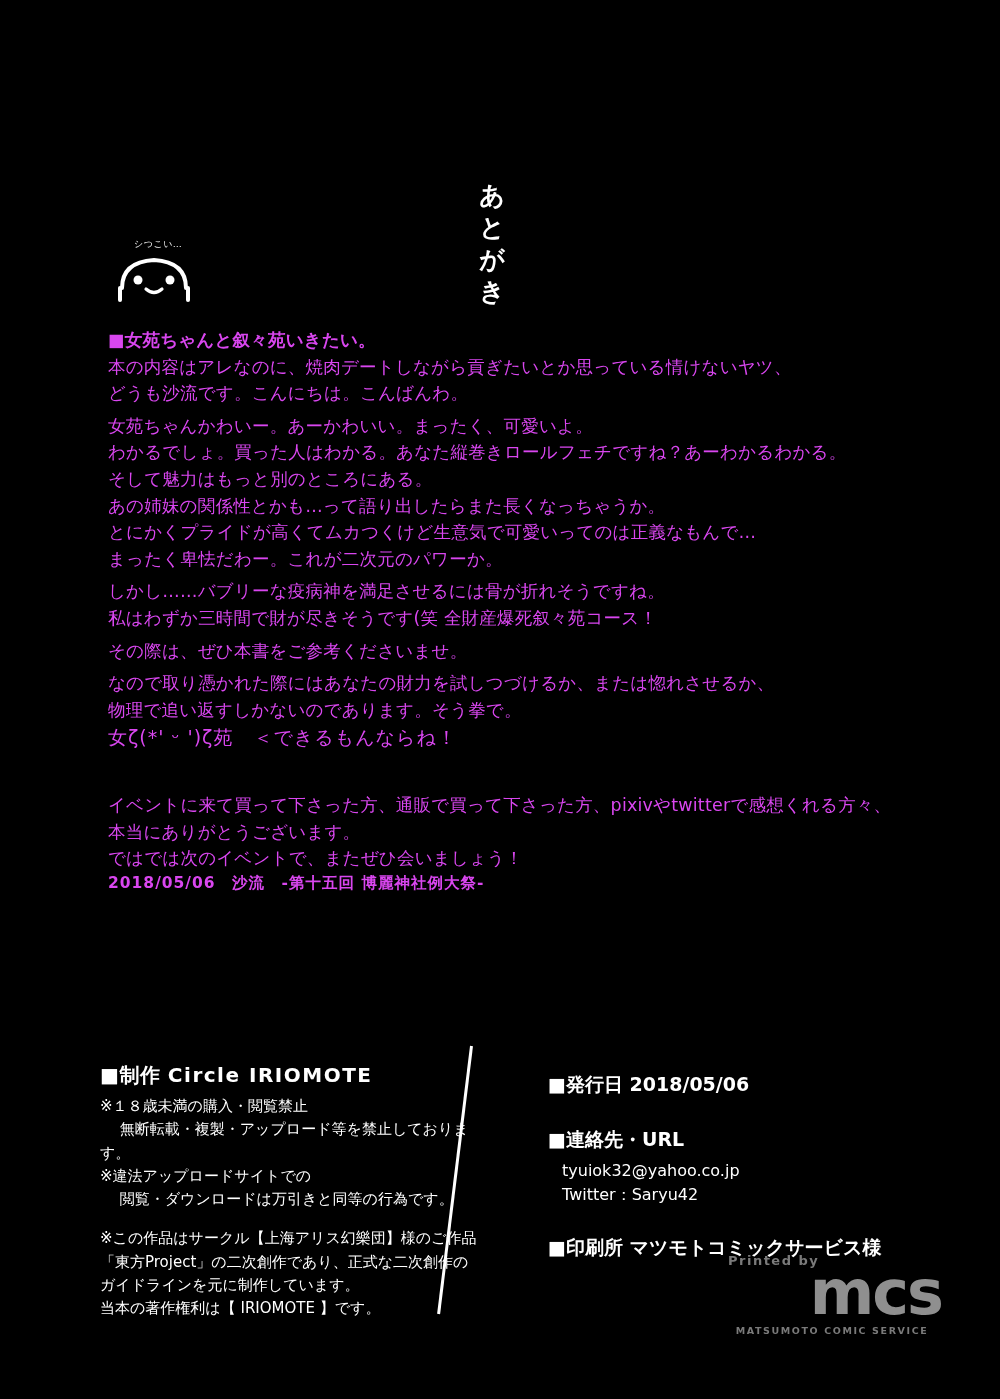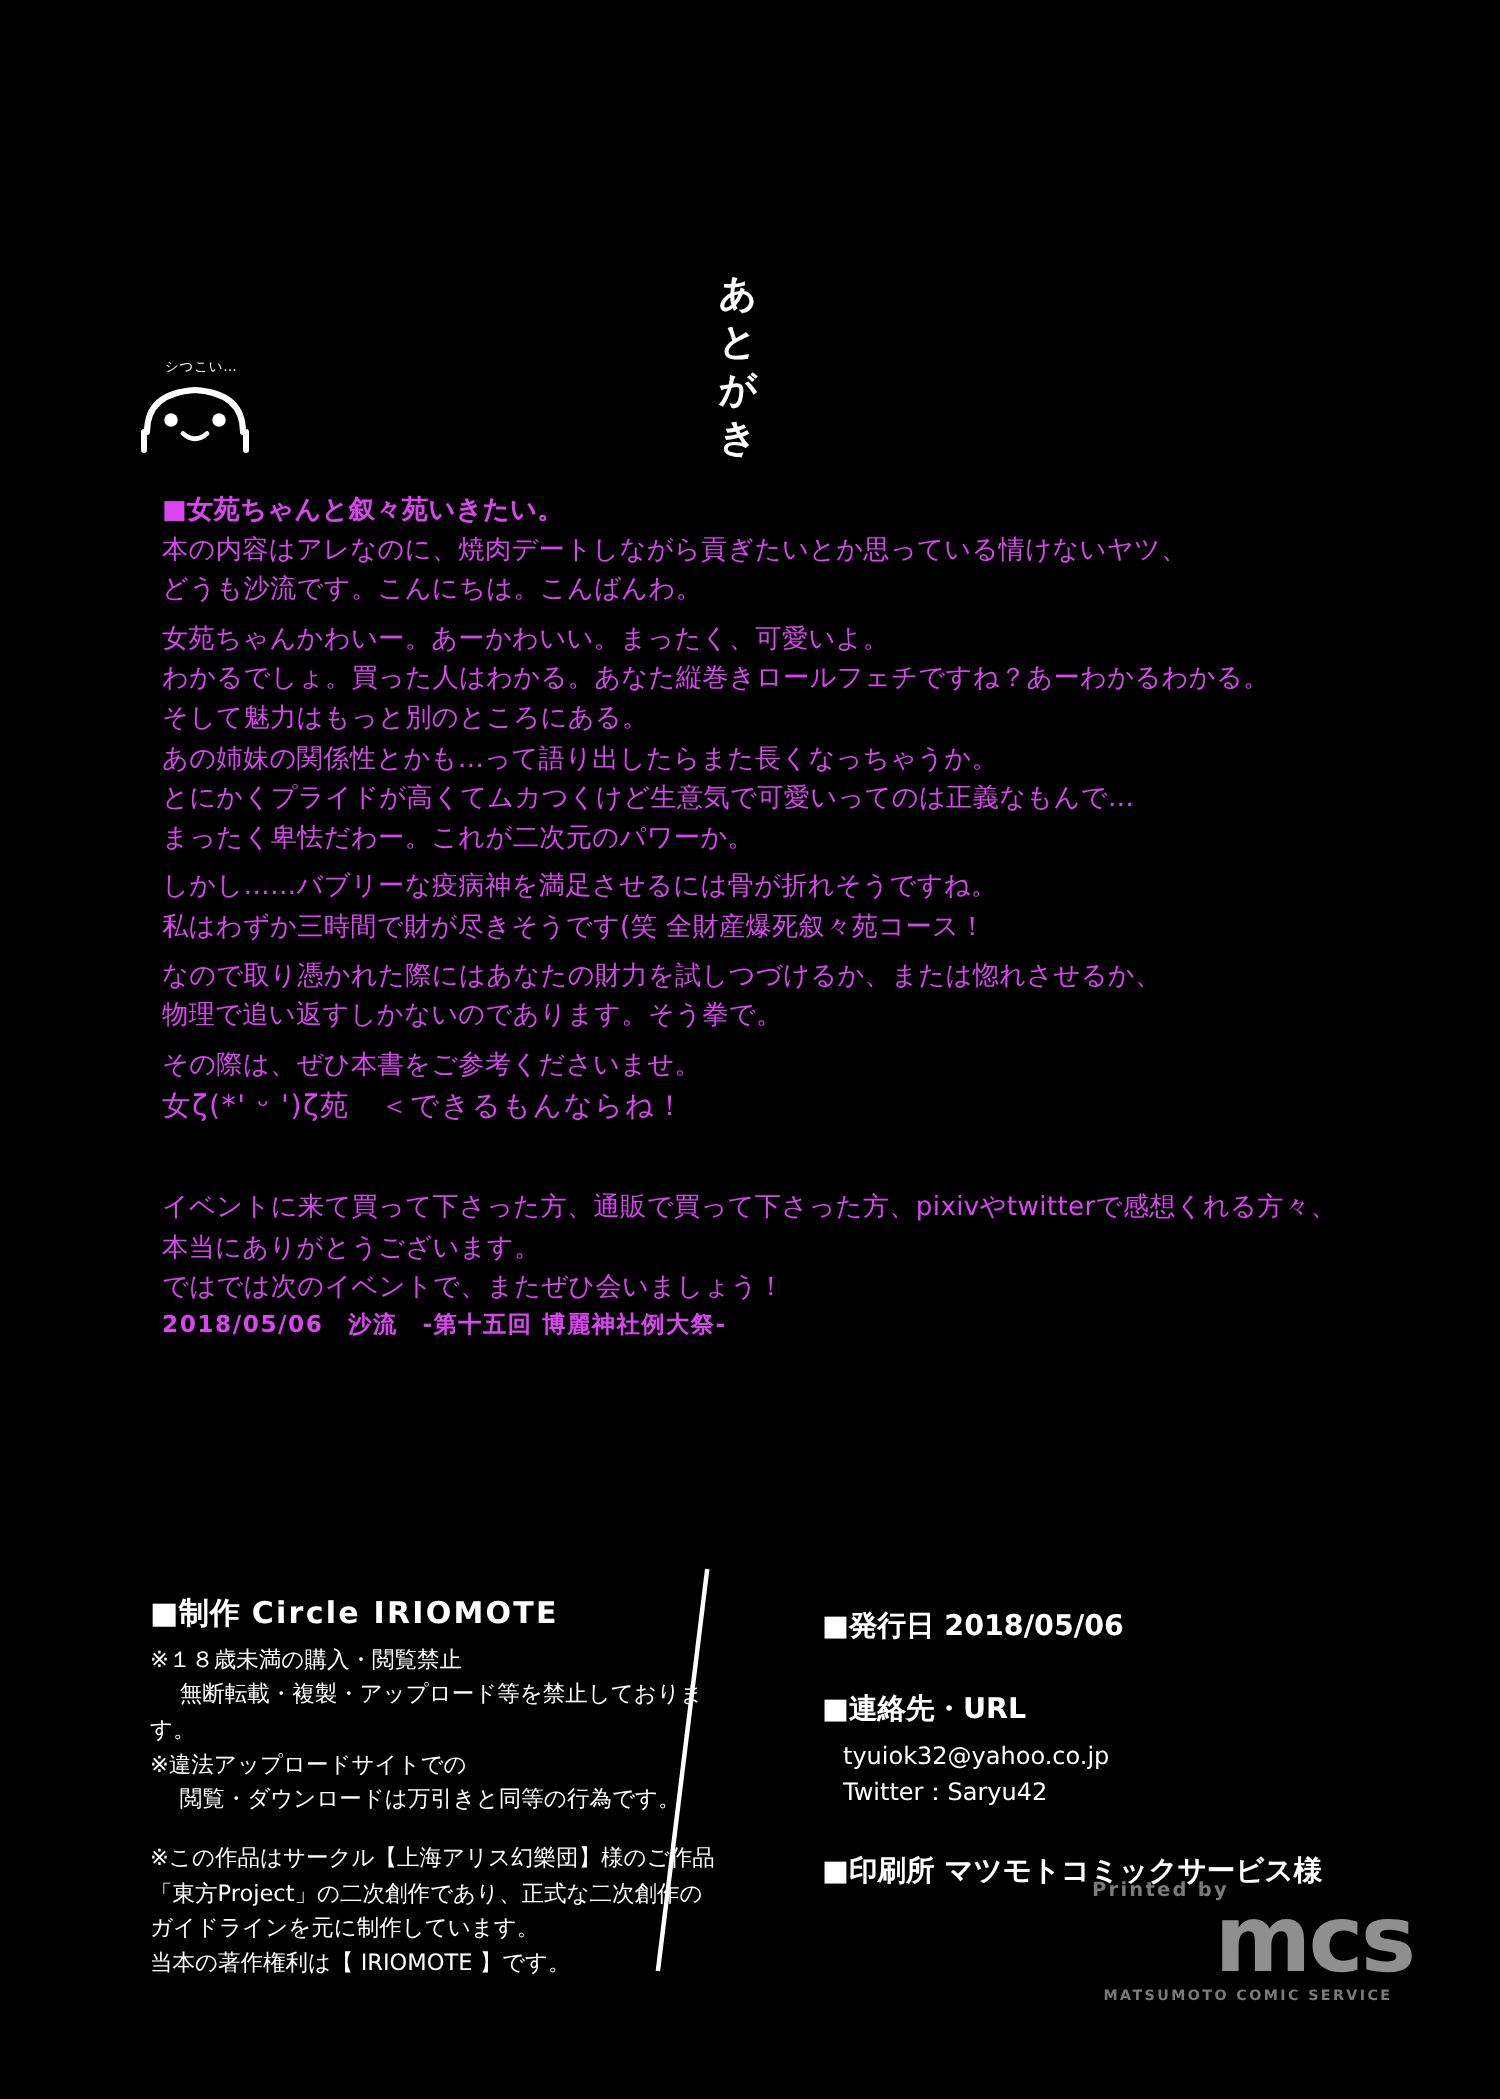--- a/index.html
+++ b/index.html
@@ -32,21 +32,21 @@
     line-height: 1.28;
     letter-spacing: 0px;
     text-align: center;
     color: #ffffff;
   }
   .title-vert span { display: block; }
 
   
   .face-wrap {
     position: absolute;
-    left: 88px;
+    left: 112px;
     top: 238px;
     width: 110px;
     height: 70px;
   }
   .face-small {
     position: absolute;
     left: 22px;
     top: 0px;
     font-size: 9px;
     color: #ffffff;
@@ -219,23 +219,23 @@
     <p>本の内容はアレなのに、焼肉デートしながら貢ぎたいとか思っている情けないヤツ、
 どうも沙流です。こんにちは。こんばんわ。</p>
     <p class="gap">女苑ちゃんかわいー。あーかわいい。まったく、可愛いよ。
 わかるでしょ。買った人はわかる。あなた縦巻きロールフェチですね？あーわかるわかる。
 そして魅力はもっと別のところにある。
 あの姉妹の関係性とかも…って語り出したらまた長くなっちゃうか。
 とにかくプライドが高くてムカつくけど生意気で可愛いってのは正義なもんで…
 まったく卑怯だわー。これが二次元のパワーか。</p>
     <p class="gap">しかし……バブリーな疫病神を満足させるには骨が折れそうですね。
 私はわずか三時間で財が尽きそうです(笑 全財産爆死叙々苑コース！</p>
+    <p class="gap">その際は、ぜひ本書をご参考くださいませ。</p>
     <p class="gap">なので取り憑かれた際にはあなたの財力を試しつづけるか、または惚れさせるか、
 物理で追い返すしかないのであります。そう拳で。</p>
-    <p class="gap">その際は、ぜひ本書をご参考くださいませ。</p>
     <p class="kao-line">女ζ(*' ᵕ ')ζ苑　＜できるもんならね！</p>
     <p class="gap" style="margin-top:40px">イベントに来て買って下さった方、通販で買って下さった方、pixivやtwitterで感想くれる方々、
 本当にありがとうございます。
 ではでは次のイベントで、またぜひ会いましょう！</p>
     <p class="date-line">2018/05/06　沙流　-第十五回 博麗神社例大祭-</p>
   </div>
 
   <div class="divider"></div>
 
   <div class="colophon-left">

